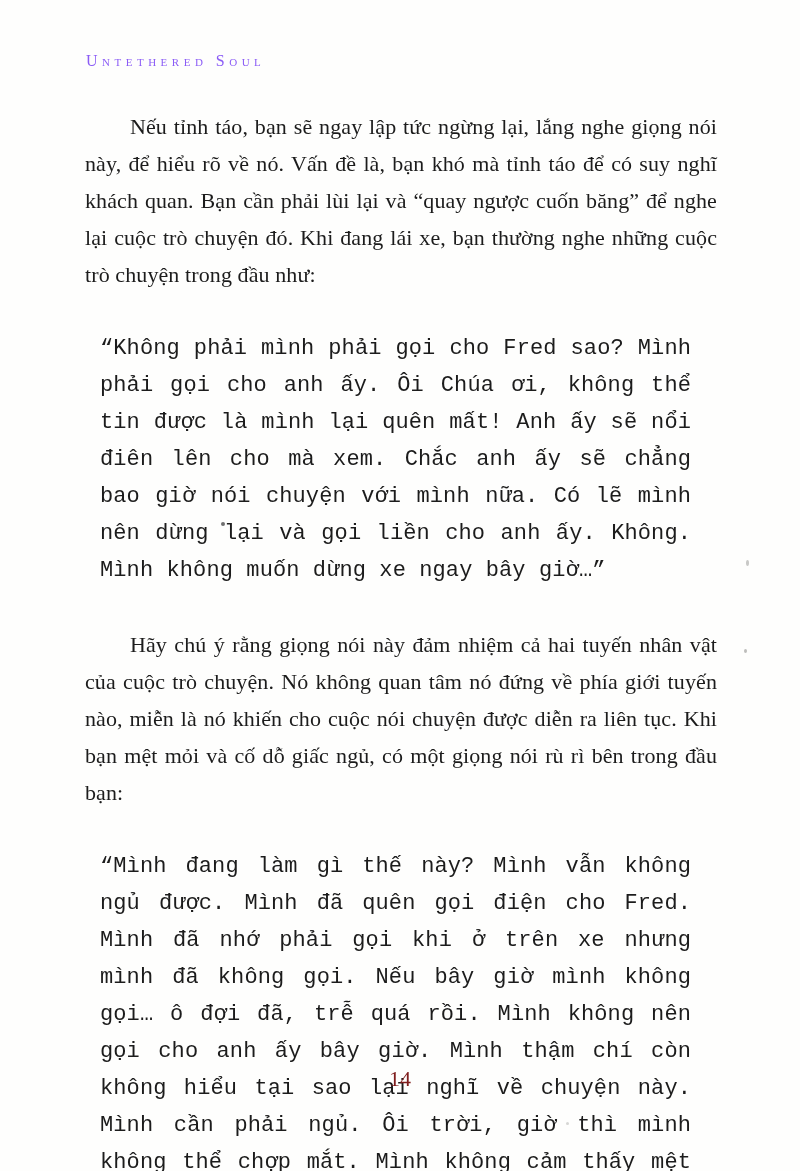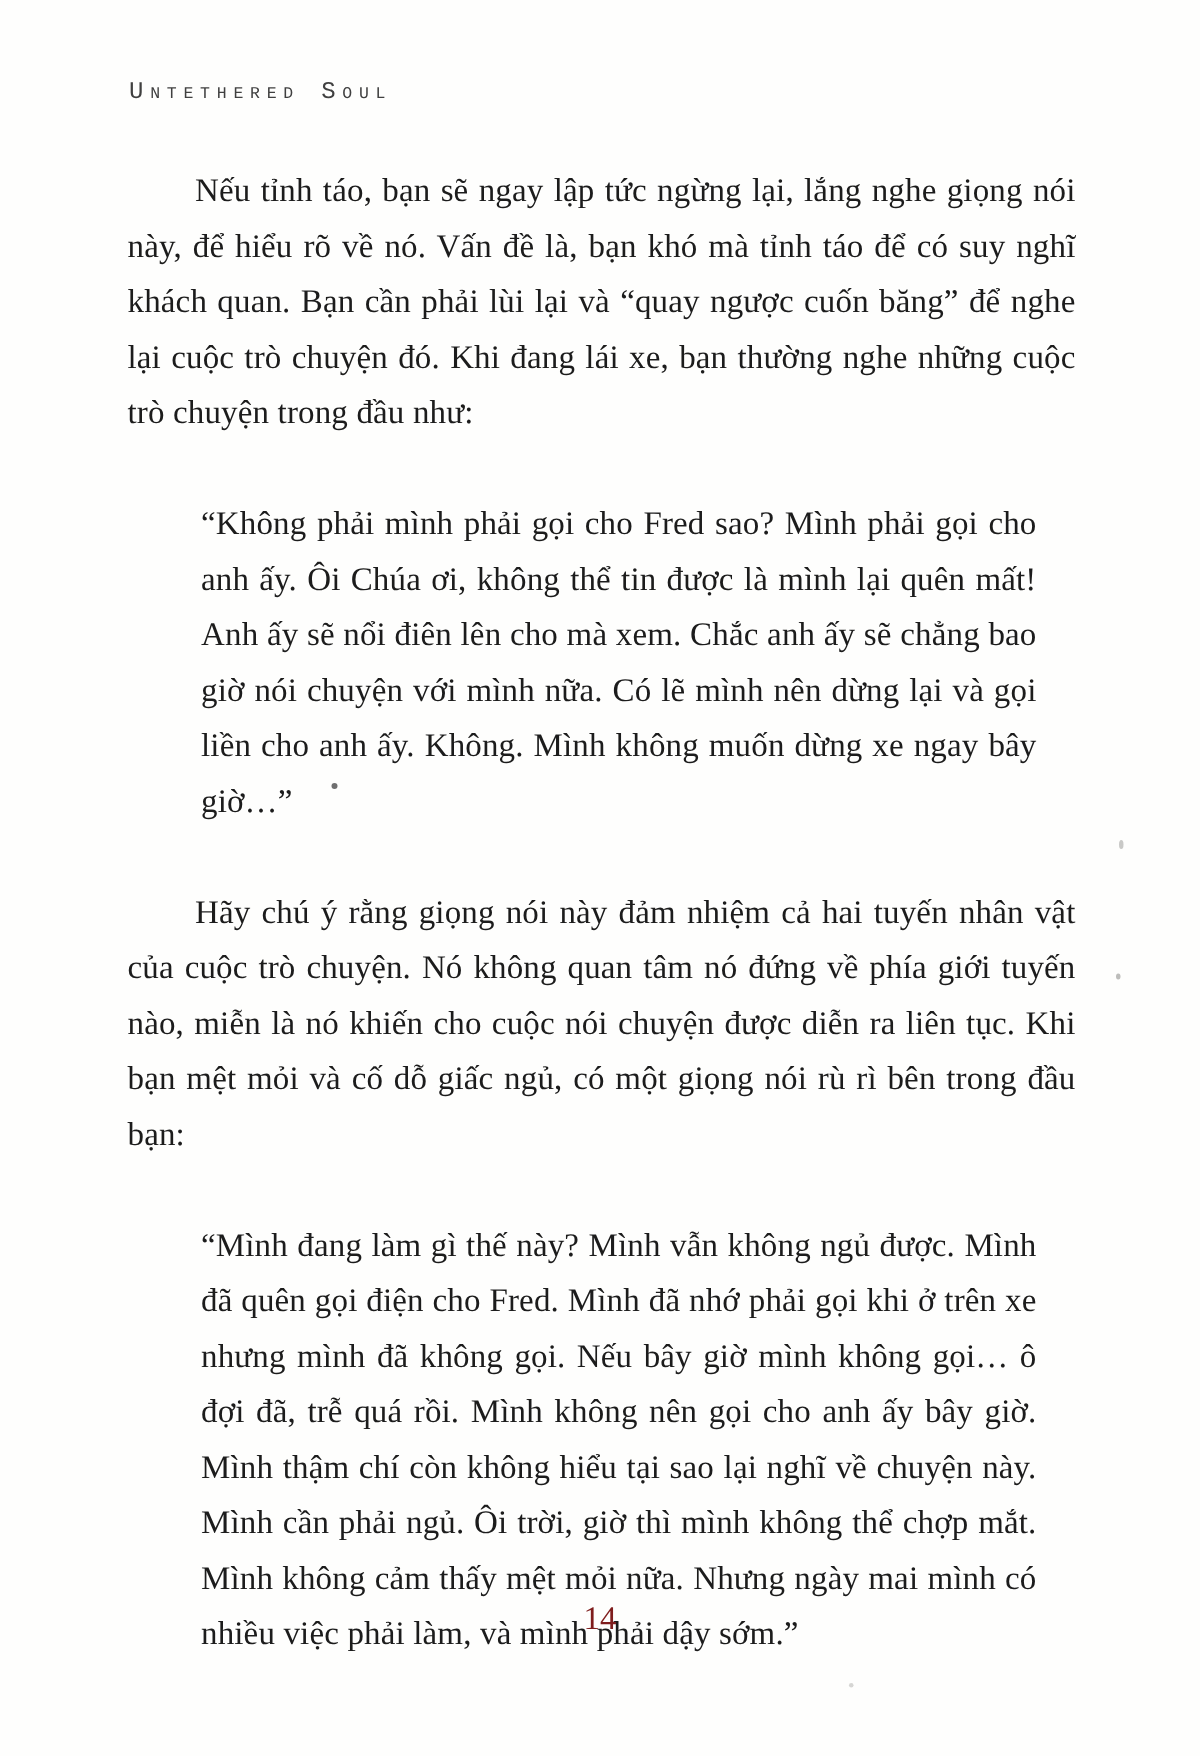--- a/index.html
+++ b/index.html
@@ -15,44 +15,44 @@
     font-family: "Liberation Serif", "DejaVu Serif", serif;
     color: #1c1c1c;
     overflow: hidden;
   }
   .running-header {
     position: absolute;
     top: 52px;
     left: 86px;
     font-size: 16px;
     letter-spacing: 4.5px;
-    color: #404040;
+    color: #8b5cf6;
     font-variant: small-caps;
-    font-family: Liberation Mono, monospace;
   }
   .page-body {
     position: absolute;
     top: 108px;
     left: 85px;
     width: 632px;
   }
   .page-body p {
     margin: 0 0 37px 0;
     font-size: 22px;
     line-height: 37px;
     text-align: justify;
     letter-spacing: 0.1px;
   }
   .page-body p.body {
     text-indent: 45px;
   }
   .page-body p.quote {
-    margin-left: 49px;
+    margin-left: 15px;
     margin-right: 26px;
     text-indent: 0;
+    font-family: Liberation Mono, monospace;
   }
   .folio {
     position: absolute;
     top: 1066px;
     left: 0;
     width: 800px;
     text-align: center;
     font-size: 22px;
     color: #7f1d1d;
   }

